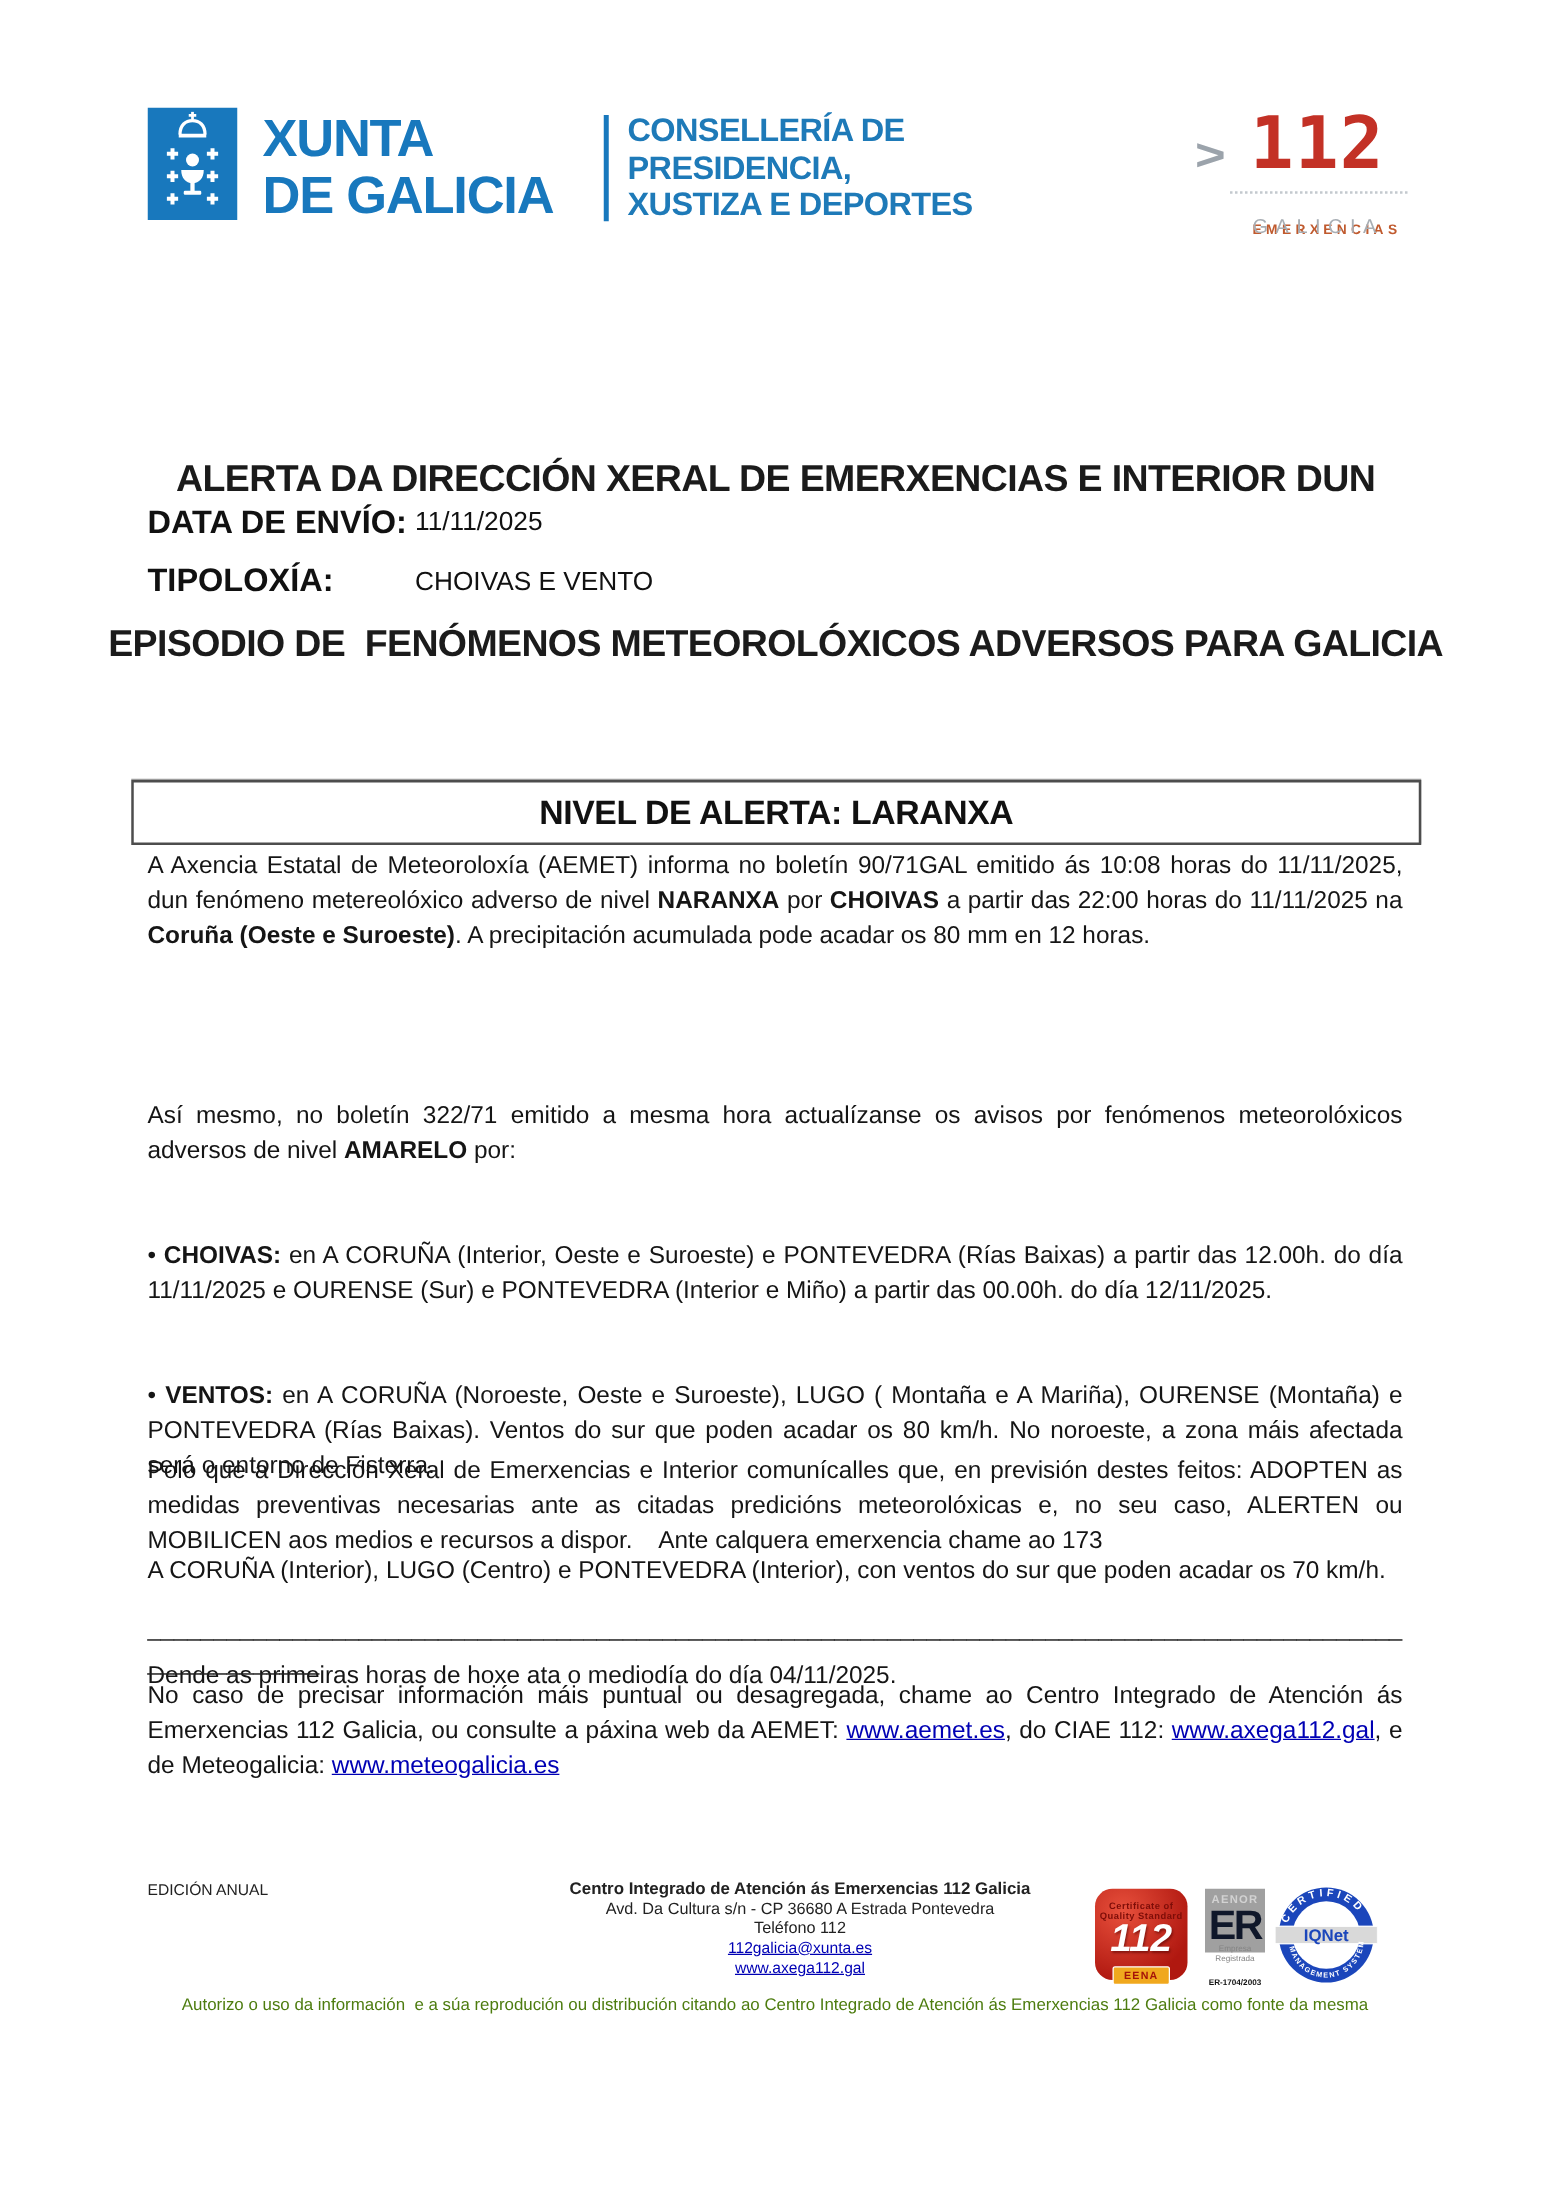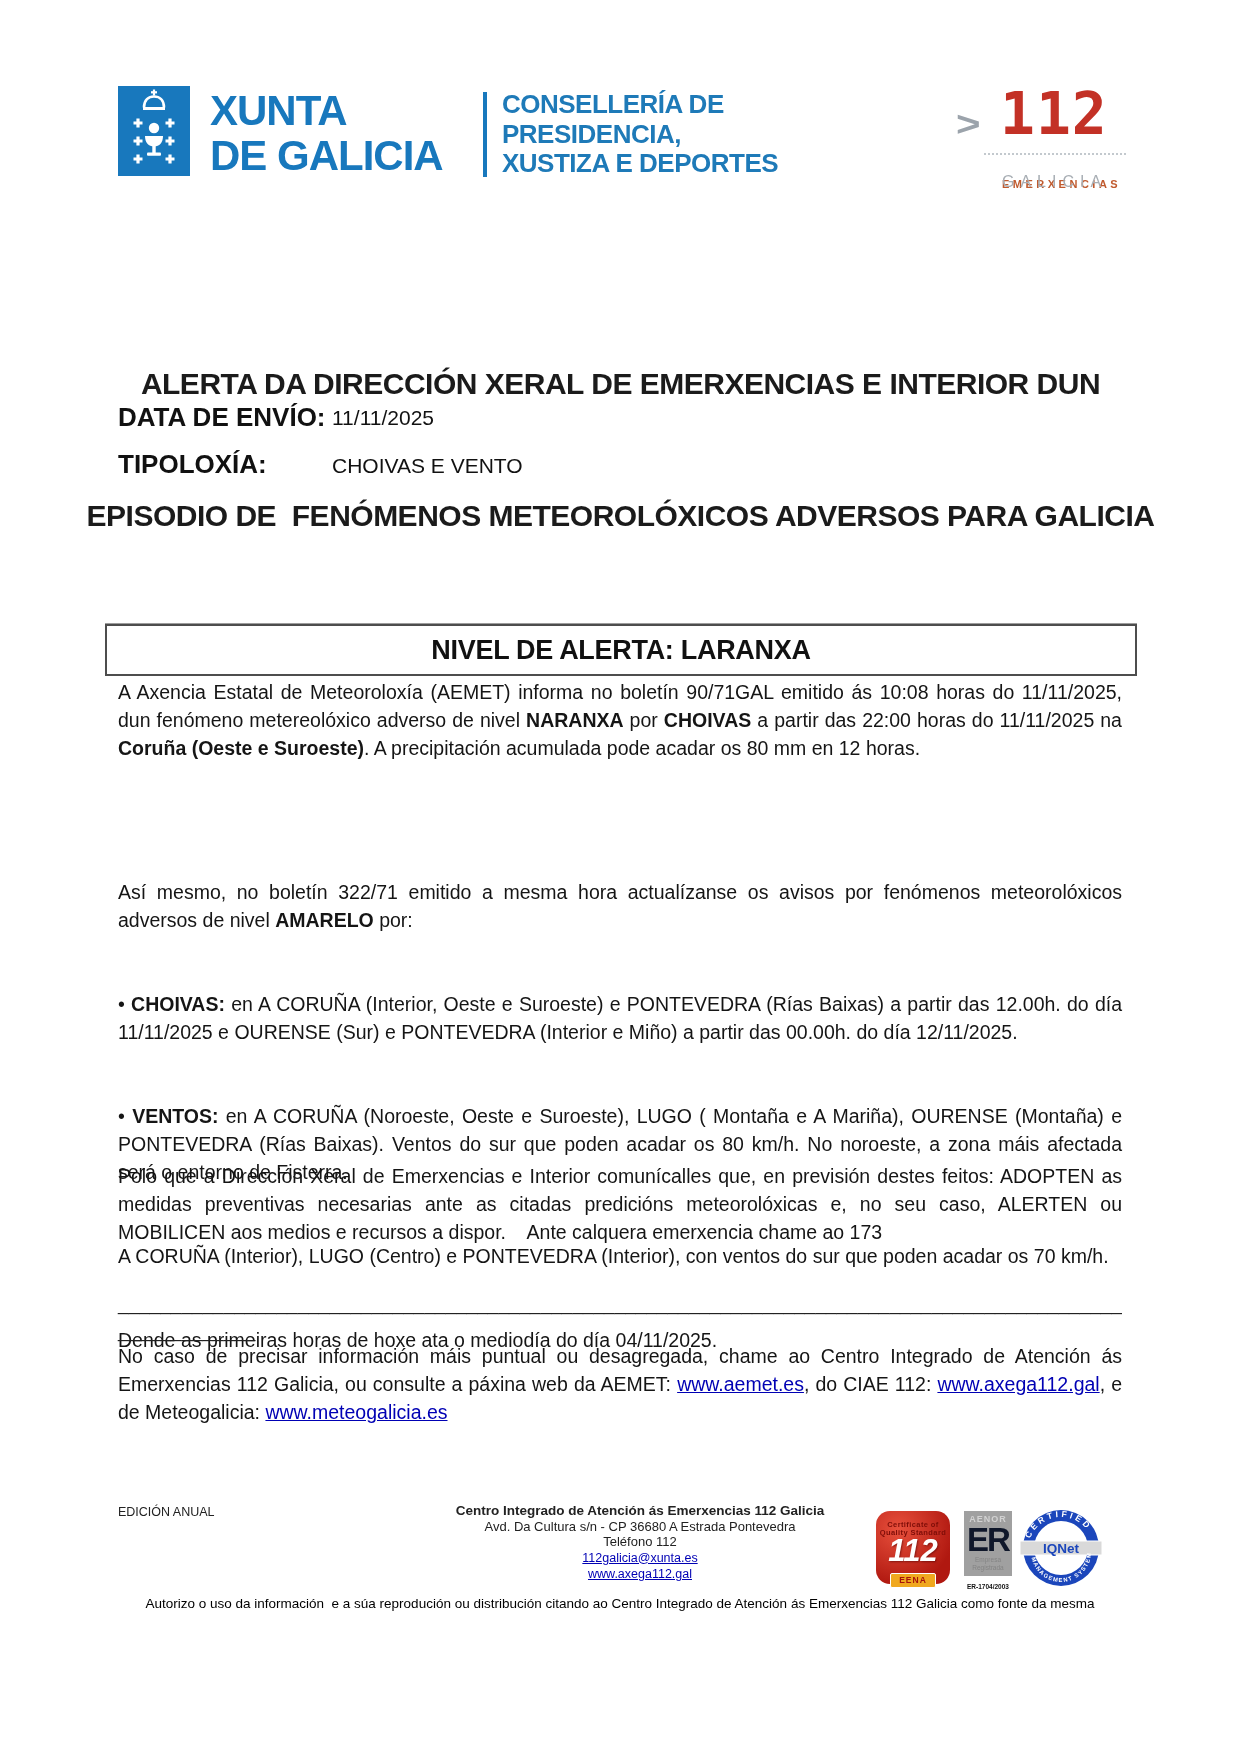--- a/index.html
+++ b/index.html
@@ -45,35 +45,35 @@
        word-break:break-all;color:#222;}
   .lnk{color:#0000b4;text-decoration:underline;cursor:pointer;}
 
   
   .edition{position:absolute;left:118px;top:1505px;font-size:12.5px;color:#222;}
   .contact{position:absolute;left:410px;top:1503px;width:460px;text-align:center;
            font-size:13px;line-height:15.5px;color:#222;}
   .contact .name{font-weight:700;font-size:13.5px;}
   .contact a{display:inline-block;font-size:12.5px;}
   .auth{position:absolute;left:118px;top:1596px;width:1004px;text-align:center;
-        font-size:13.5px;color:#000000;white-space:pre-wrap;}
+        font-size:13.5px;color:#4d7c0f;white-space:pre-wrap;}
 
   
   .badge112{position:absolute;left:876px;top:1511px;width:74px;height:73px;border-radius:14px;
             background:radial-gradient(circle at 30% 25%,#e8503c,#b01810 75%);}
   .badge112 .cl{position:absolute;width:100%;text-align:center;color:#7d0d08;
                 font-size:7.5px;font-weight:700;letter-spacing:0.4px;}
   .badge112 .num{position:absolute;top:22px;width:100%;text-align:center;color:#fff;
                  font-size:31px;font-weight:800;font-style:italic;
                  text-shadow:1px 1px 2px rgba(80,0,0,.55);}
   .badge112 .banner{position:absolute;left:50%;bottom:-4px;transform:translateX(-50%);
                     width:44px;height:13px;background:#f0a81e;border:1.5px solid #fff;
                     border-radius:2px;color:#a51309;font-size:8.5px;font-weight:800;
                     text-align:center;line-height:13px;letter-spacing:1px;}
-  .aenor{position:absolute;left:964px;top:1511px;width:48px;height:65px;background:#a0a0a0;
+  .aenor{position:absolute;left:964px;top:1511px;width:48px;height:51px;background:#a0a0a0;
          text-align:center;}
   .aenor .an{color:#d2d2d2;font-size:9px;font-weight:700;letter-spacing:1px;padding-top:3px;}
   .aenor .er{color:#0f172a;font-size:33px;font-weight:900;line-height:32px;letter-spacing:-2px;text-align:center;}
   .aenor .sub{color:#848484;font-size:6.5px;line-height:7.5px;}
   .aenor .code{position:absolute;left:0;top:72px;width:100%;color:#111;font-size:6.5px;
                font-weight:700;background:#fff;}
   .iqnet{position:absolute;left:1020px;top:1508px;}
 </style>
 </head>
 <body>

